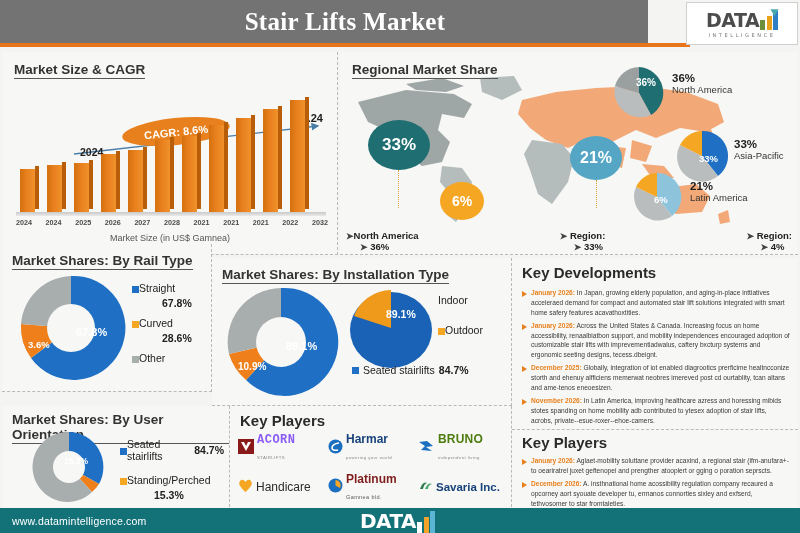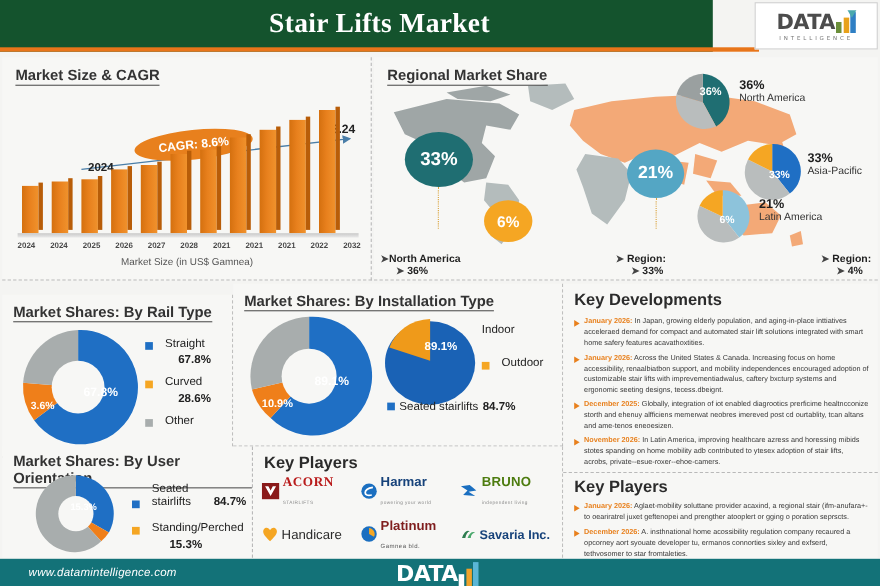--- a/index.html
+++ b/index.html
@@ -8,21 +8,21 @@
     font-family: "Liberation Sans", sans-serif;
     background: #ffffff;
     overflow: hidden;
     position: relative;
   }
   .page { width: 800px; height: 533px; position: relative; background: #f4f4f2; }
 
   
   .header {
     position: absolute; left: 0; top: 0; width: 648px; height: 47px;
-    background: #14532d;
+    background: #737373;
   }
   .header-title {
     position: absolute; left: 0; top: 0; width: 690px; height: 44px;
     display: flex; align-items: center; justify-content: center;
     color: #ffffff; font-family: "Liberation Serif", serif;
     font-size: 25px; font-weight: bold; letter-spacing: .3px;
   }
   .header-rule {
     position: absolute; left: 0; top: 43px; width: 690px; height: 4px;
     background: #e8751a;
@@ -118,64 +118,64 @@
   .region-foot {
     position: absolute; bottom: 2px; left: 0; width: 458px;
     display: flex; justify-content: space-between; padding: 0 6px;
   }
   .rf { text-align: left; }
   .rf .l1 { font-size: 9.5px; font-weight: bold; color: #222; }
   .rf .l2 { font-size: 9.5px; font-weight: bold; color: #222; padding-left: 14px; }
   .arrowhead { color: #444; font-size: 9px; }
 
   
-  #rail-panel { left: 2px; top: 268px; width: 210px; height: 148px; }
-  .legend-item { display: flex; align-items: flex-end; gap: 11px; margin-bottom: 3px; }
+  #rail-panel { left: 2px; top: 244px; width: 210px; height: 148px; }
+  .legend-item { display: flex; align-items: center; gap: 0; margin-bottom: 3px; }
   .sw { width: 7px; height: 7px; margin-top: 3px; flex: none; }
   .leg-t { font-size: 10.5px; color: #222; }
   .leg-v { font-size: 10.5px; color: #222; font-weight: bold; }
 
   
   #install-panel { left: 212px; top: 258px; width: 300px; height: 148px; }
 
   
   #user-panel { left: 2px; top: 406px; width: 228px; height: 101px; }
 
   
   #players-panel { left: 230px; top: 406px; width: 282px; height: 101px; }
   .players-grid {
     position: absolute; left: 8px; top: 24px; width: 270px;
     display: grid; grid-template-columns: 1fr 1fr 1fr;
     row-gap: 7px;
   }
   .plogo { display: flex; align-items: center; gap: 3px; }
   .plogo .mark { flex: none; display: flex; align-items: center; justify-content: center; }
   .plogo .ptxt { line-height: 1.02; }
-  .pname { font-size: 11px; font-weight: bold; color: #b91c1c; font-family: Liberation Serif, serif; }
+  .pname { font-size: 11px; font-weight: bold; color: #8b5cf6; font-family: Liberation Mono, monospace; }
   .pname-s { font-size: 10.5px; font-weight: bold; color: #1b5fa8; font-family: "Liberation Sans", sans-serif; }
   .psub { font-size: 4.3px; color: #8a8a8a; letter-spacing: .4px; }
 
   
   #dev-panel { left: 512px; top: 258px; width: 286px; height: 172px; }
   #kp-panel { left: 512px; top: 430px; width: 286px; height: 103px; }
   .bullet { display: flex; gap: 4px; margin-bottom: 3px; }
   .tri {
     width: 0; height: 0; flex: none; margin-top: 3px;
     border-left: 5px solid #e8801d;
     border-top: 3.5px solid transparent; border-bottom: 3.5px solid transparent;
   }
   .btext { font-size: 6.6px; line-height: 1.5; color: #3a3a3a; }
   .bdate { color: #e8801d; font-weight: bold; }
 
   
   .footer {
     position: absolute; left: 0; bottom: 0; width: 800px; height: 25px;
     background: #137278; display: flex; align-items: center;
   }
-  .footer-url { color: #fff; font-size: 10.5px; margin-left: 26px; letter-spacing: .2px; font-style: italic; }
+  .footer-url { color: #fff; font-size: 10.5px; margin-left: 12px; letter-spacing: .2px; }
   .footer-logo { position: absolute; left: 360px; bottom: 0px; display: flex; align-items: flex-end; }
   .f-data { font-family: "DejaVu Sans", sans-serif; font-weight: bold; font-size: 20px; color: #fff; letter-spacing: -.5px; }
   .f-bars { display: flex; align-items: flex-end; gap: 1.5px; height: 22px; margin-left: 1px; }
   .fb { width: 5px; }
 </style>
 </head>
 <body>
 
 <div class="page">
 

